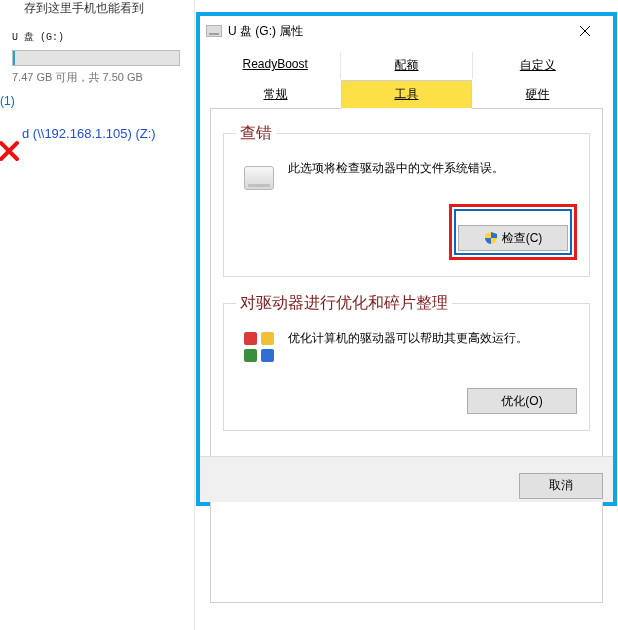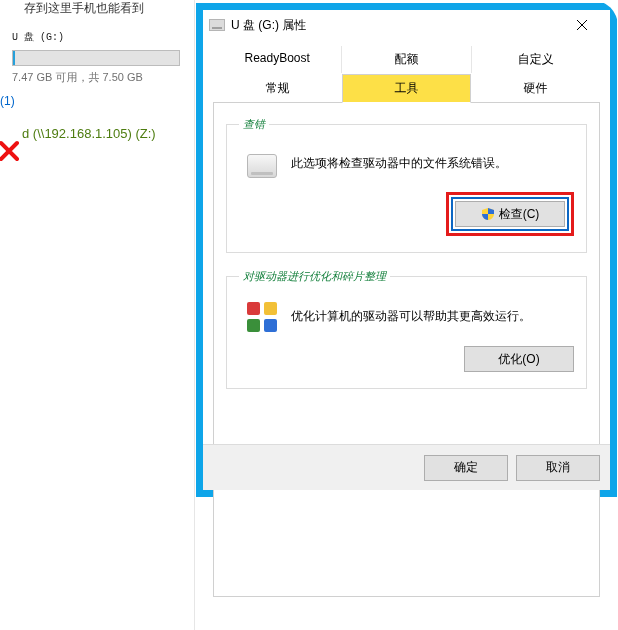--- a/index.html
+++ b/index.html
@@ -1,66 +1,66 @@
 <!DOCTYPE html>
 <html><head>
 <meta charset="utf-8">
 <style>
   * { box-sizing: border-box; }
   html, body { margin: 0; padding: 0; font-family: "Microsoft YaHei", "Segoe UI", Tahoma, sans-serif; font-size: 12px; color: #000; background: #fff; }
-  .stage { position: relative; width: 618px; height: 630px; overflow: hidden; border-radius: 26px; }
+  .stage { position: relative; width: 618px; height: 630px; overflow: hidden; }
 
   
   .left-panel { position: absolute; left: 0; top: 0; width: 195px; height: 630px; background: #fff; border-right: 1px solid #e6e6e6; }
   .left-top-text { position: absolute; left: 24px; top: 0; color: #333; font-size: 12px; }
   .subcount { position: absolute; left: 0; top: 94px; color: #0066cc; font-size: 12px; }
   .drive-item { position: absolute; left: 12px; top: 30px; width: 176px; }
   .drive-item .label { color: #222; font-size: 10px; font-family: Liberation Mono, monospace; }
   .drive-item .bar { margin-top: 6px; height: 16px; width: 168px; background: #e3e3e3; border: 1px solid #bcbcbc; position: relative; }
   .drive-item .bar .fill { position: absolute; left: 0; top: 0; bottom: 0; width: 1.5px; background: #26a0da; }
   .drive-item .subtext { color: #707070; font-size: 11px; margin-top: 4px; }
-  .net-item { position: absolute; left: 22px; top: 126px; font-size: 13px; color: #4d7c0f; }
+  .net-item { position: absolute; left: 22px; top: 126px; font-size: 13px; color: #1d4ed8; }
   .red-x { position: absolute; left: -2px; top: 140px; }
 
   
-  .dialog { position: absolute; left: 196px; top: 3px; width: 421px; height: 494px; background: #fff; border: 7px solid #0ea5e9; }
+  .dialog { position: absolute; left: 196px; top: 12px; width: 421px; height: 494px; background: #fff; border: 4px solid #0ea5e9; }
   .titlebar { height: 30px; display: flex; align-items: center; padding: 0 6px; }
   .titlebar .hdd-mini { width: 16px; height: 12px; background: #dcdcdc; border: 1px solid #b5b5b5; margin-right: 6px; position: relative; }
   .titlebar .hdd-mini::after { content: ""; position: absolute; left: 2px; right: 2px; bottom: 1px; height: 2px; background: #a0a0a0; }
   .titlebar .title { flex: 1; font-size: 12px; color: #000; }
   .titlebar .close { width: 44px; height: 28px; display: flex; align-items: center; justify-content: center; cursor: default; }
   .titlebar .close svg { width: 10px; height: 10px; }
 
   .tabs-outer { padding: 6px 10px 0 10px; }
-  .tabs { display: flex; border-bottom: 1px solid #d0d0d0; }
+  .tabs { display: flex; border-bottom: 1px solid #d0d0d0; text-decoration: underline; }
   .tabs.row1 { border-bottom: none; }
   .tab { flex: 1; text-align: center; padding: 5px 0; font-size: 12px; cursor: default; }
   .tabs.row1 .tab { border-right: 1px solid #e6e6e6; }
   .tabs.row1 .tab:last-child { border-right: none; }
   .tabs.row2 { position: relative; }
   .tabs.row2 .tab { border: 1px solid transparent; border-bottom: none; position: relative; top: 1px; }
   .tabs.row2 .tab.active { border: 1px solid #d0d0d0; border-bottom: 1px solid #fff; background: #fde047; }
   .tab-area { border: 1px solid #d0d0d0; border-top: none; height: 494px; padding: 14px 12px; position: relative; background: #fff; }
 
   fieldset.group { border: 1px solid #dcdcdc; margin: 0 0 16px 0; padding: 14px 12px 16px 12px; }
-  fieldset.group legend { padding: 0 4px; font-size: 11px; color: #15803d; font-style: italic; }
-  .group-row { display: flex; align-items: center; gap: 14px; padding-left: 8px; }
+  fieldset.group legend { padding: 0 4px; font-size: 16px; color: #7f1d1d; }
+  .group-row { display: flex; align-items: flex-start; gap: 14px; padding-left: 8px; }
   .group-row .text { color: #000; font-size: 12px; padding-top: 2px; }
 
   .drive-glyph { width: 30px; height: 24px; background: linear-gradient(#f7f7f7,#d8d8d8); border: 1px solid #b7b7b7; border-radius: 3px; position: relative; margin-top: 8px; }
   .drive-glyph::after { content: ""; position: absolute; left: 3px; right: 3px; bottom: 2px; height: 3px; background: #c0c0c0; border-radius: 1px; }
 
   .defrag-glyph { width: 30px; height: 30px; position: relative; margin-top: 4px; }
   .defrag-glyph .sq { position: absolute; width: 13px; height: 13px; border-radius: 2px; }
   .defrag-glyph .a { left: 0; top: 0; background: #d93a3a; }
   .defrag-glyph .b { right: 0; top: 0; background: #f2c037; }
   .defrag-glyph .c { left: 0; bottom: 0; background: #3a8f3a; }
   .defrag-glyph .d { right: 0; bottom: 0; background: #2e6fd6; }
 
-  .btn { min-width: 110px; height: 26px; border: 1px solid #adadad; background: #e1e1e1; font-size: 12px; display: inline-flex; align-items: center; justify-content: center; gap: 4px; cursor: default; padding: 0 12px; }
+  .btn { min-width: 110px; height: 26px; border: 1px solid #adadad; background: #e1e1e1; font-size: 12px; display: inline-flex; align-items: center; justify-content: center; gap: 4px; cursor: default; padding: 0 12px; margin-top: 12px; }
   .group .btn-row { display: flex; justify-content: flex-end; margin-top: 14px; }
   .highlight-red { border: 3px solid #e41b1b; padding: 2px; display: inline-block; }
   .highlight-blue { border: 2px solid #0b66c3; padding: 2px; display: inline-block; }
 
   .shield { width: 14px; height: 14px; }
 
   .dialog-footer { position: absolute; left: 0; right: 0; bottom: 0; height: 46px; background: #f0f0f0; border-top: 1px solid #dcdcdc; display: flex; align-items: center; justify-content: flex-end; gap: 8px; padding: 0 10px; }
   .dialog-footer .btn { min-width: 84px; }
   .btn.disabled { color: #8a8a8a; }
 </style>
@@ -149,18 +149,17 @@
             <button class="btn">
               <span>优化(O)</span>
             </button>
           </div>
         </fieldset>
 
       </div>
     </div>
 
     <div class="dialog-footer">
-      <button class="btn">确定</button>
       <button class="btn">取消</button>
     </div>
   </div>
 
 </div>
 
 </body></html>

